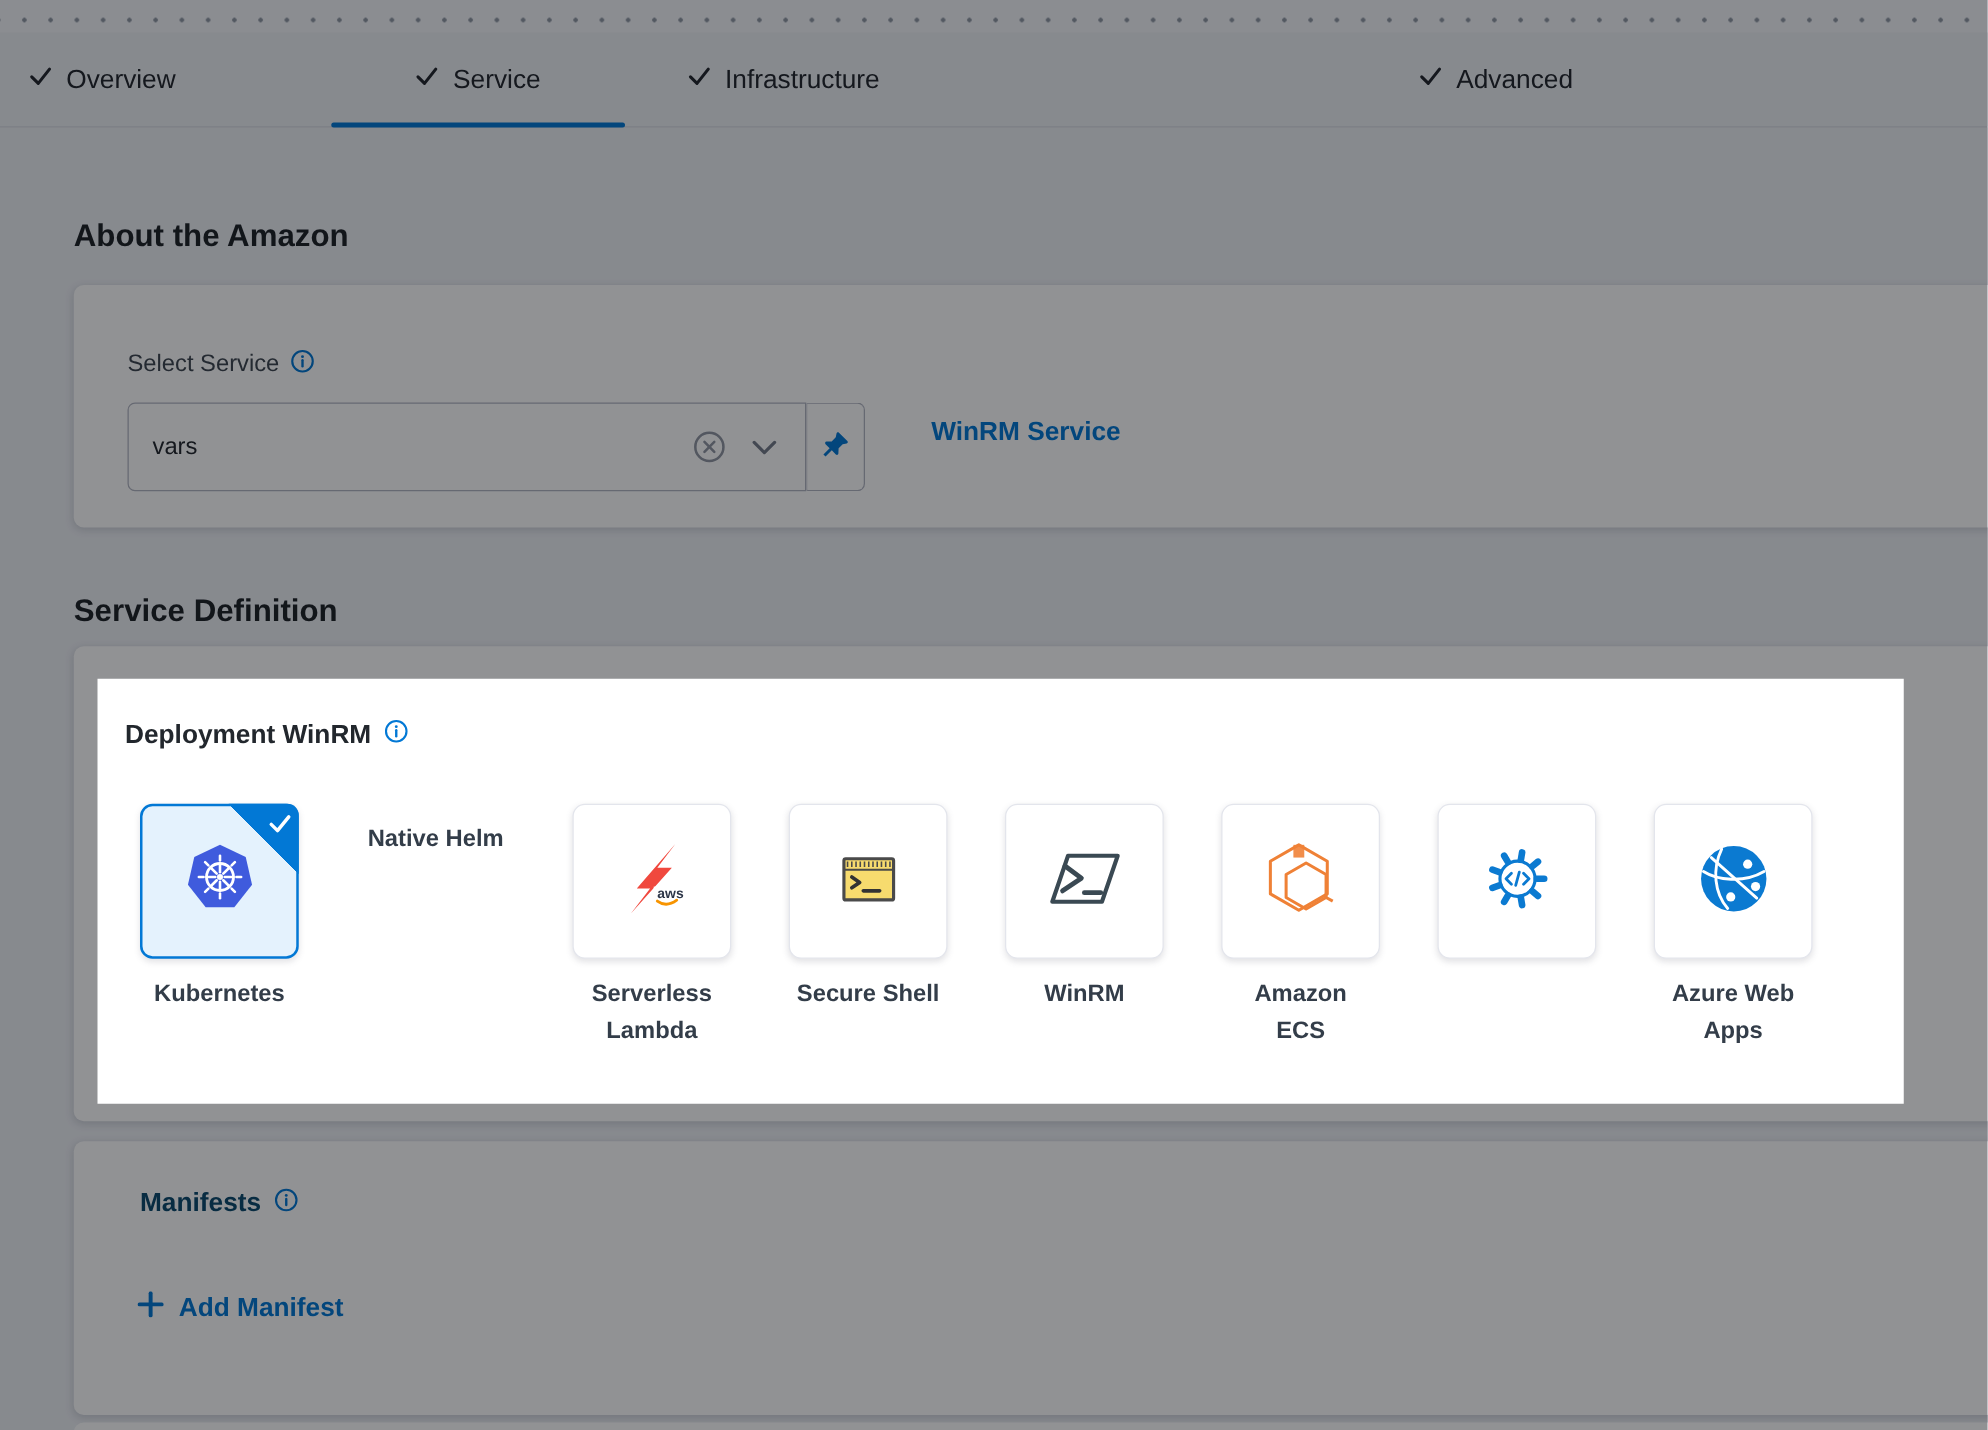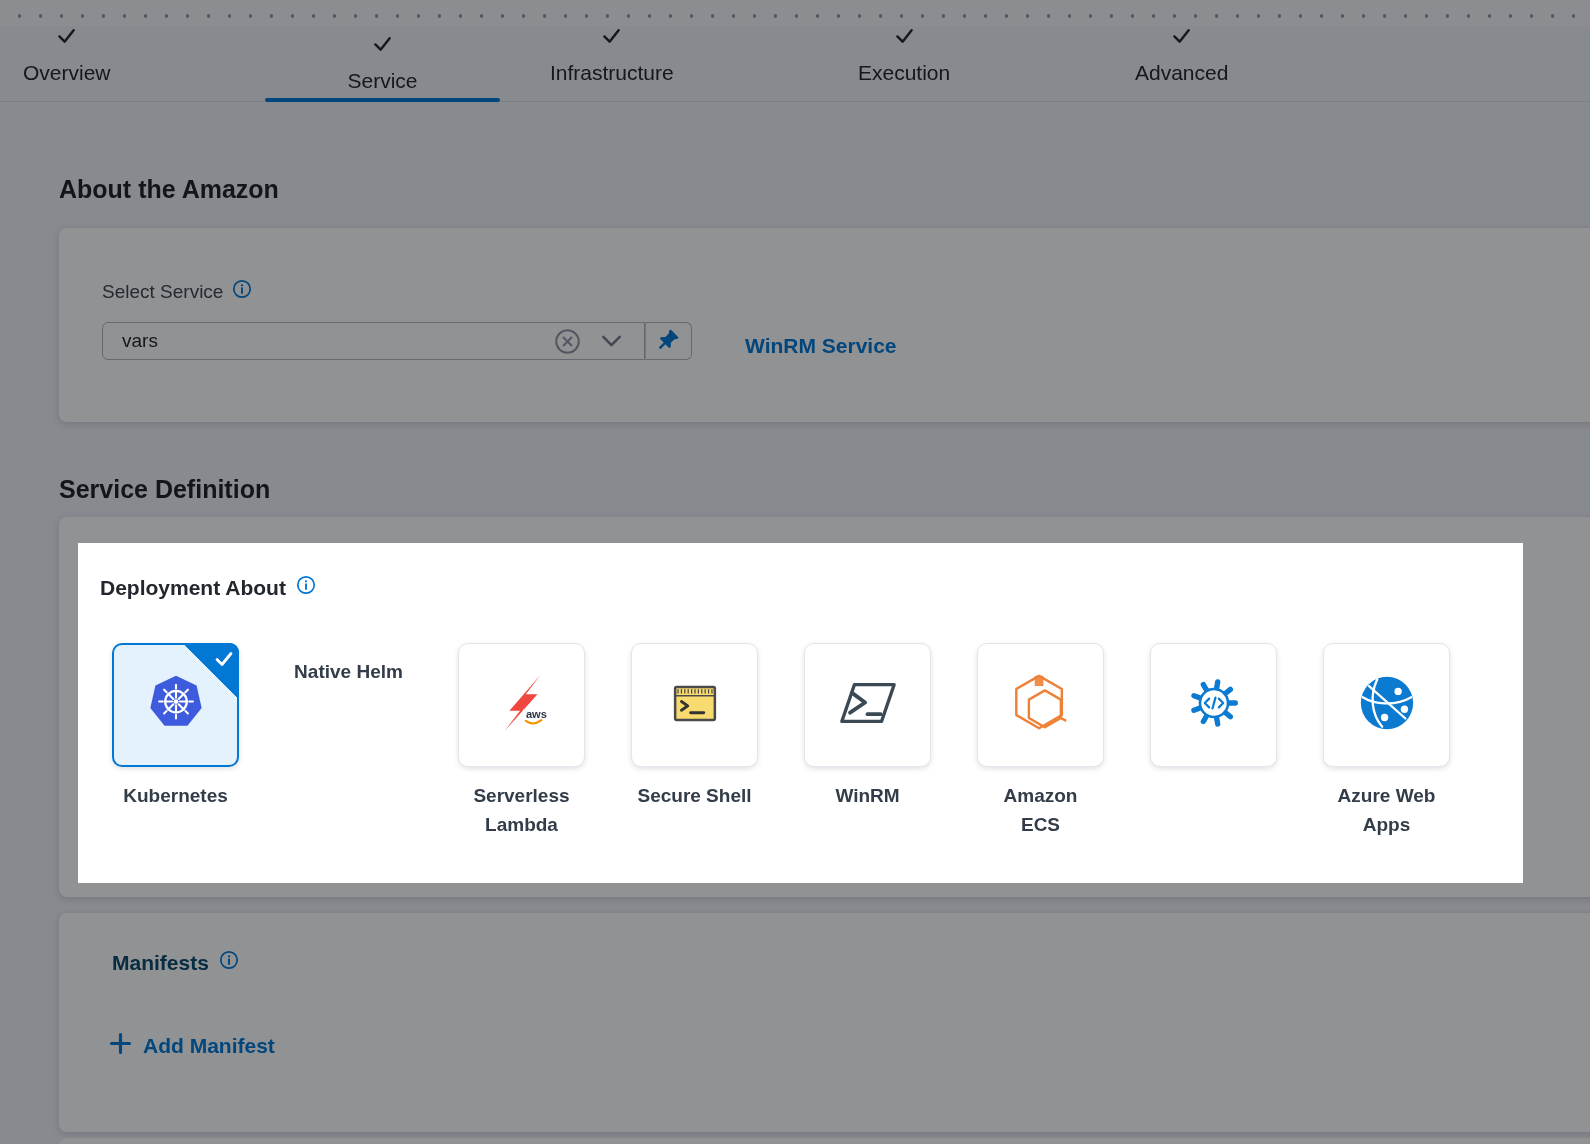--- a/index.html
+++ b/index.html
@@ -10,21 +10,21 @@
   }
   
   .dots-strip{
     position:absolute;left:0;top:0;width:100%;height:26px;background:#f4f6fa;
     background-image:radial-gradient(circle,#8f98a4 1.6px,transparent 1.9px);
     background-size:21px 18px;background-position:9px 7px;
   }
   
   .tabbar{position:absolute;top:26px;left:0;width:100%;height:75px;border-bottom:1px solid #d9dce3;background:transparent;}
   .tab{position:absolute;top:0;height:100%;display:flex;align-items:center;gap:11px;
-       font-size:21px;font-weight:500;color:#22272d;padding:0 40px;cursor:pointer;box-sizing:border-box;flex-direction:column;}
+       font-size:21px;font-weight:500;color:#22272d;padding:0 40px;cursor:pointer;box-sizing:border-box;}
   .tab svg{flex:0 0 auto;}
   .tab-overview{left:23px;padding-left:0;}
   .tab-service{left:265px;min-width:235px;justify-content:center;padding:0;}
   .tab-service::after{content:"";position:absolute;left:0;right:0;bottom:-1px;height:4px;background:#0278d5;border-radius:2px;}
   .tab-infrastructure{left:510px;}
   .tab-execution{left:818px;}
   .tab-advanced{left:1095px;}
   
   .h-section{position:absolute;left:59px;font-size:25px;font-weight:700;color:#1d2227;}
   #h-about{top:175px;}
@@ -32,21 +32,21 @@
   
   .card{position:absolute;left:59px;right:-30px;background:#fff;border-radius:8px;
         box-shadow:0 2px 7px rgba(45,55,75,0.18);}
   #card-about{top:228px;height:194px;}
   #card-sd{top:517px;height:380px;}
   #card-manifests{top:913px;height:219px;}
   #card-next{position:absolute;left:59px;right:-30px;top:1138px;height:10px;background:#fff;border-radius:8px 8px 0 0;}
   
   .field-label{position:absolute;left:102px;top:279px;display:flex;align-items:center;gap:9px;
                font-size:19px;font-weight:500;color:#3e4650;}
-  .input-group{position:absolute;left:102px;top:322px;height:38px;display:flex;}
+  .input-group{position:absolute;left:102px;top:322px;height:71px;display:flex;}
   .select-field{width:543px;box-sizing:border-box;border:1px solid #b3b6c3;border-radius:6px 0 0 6px;
                 background:#fff;display:flex;align-items:center;font-size:19px;color:#22272d;
                 padding:0 22px 0 19px;cursor:pointer;}
   .select-value{flex:1;}
   .select-field .clear{display:flex;margin-right:20px;cursor:pointer;}
   .select-field .chev{display:flex;cursor:pointer;}
   .pin-btn{width:47px;box-sizing:border-box;border:1px solid #b3b6c3;border-left:1px solid #c9ccd6;
            border-radius:0 6px 6px 0;background:#fff;display:flex;align-items:center;justify-content:center;cursor:pointer;}
   .edit-link{position:absolute;left:745px;top:334px;font-size:21px;font-weight:700;color:#0278d5;cursor:pointer;}
   
@@ -90,26 +90,20 @@
           <polyline points="2.5,11 8,16.5 17.5,4.5" fill="none" stroke="#22272d" stroke-width="2.6" stroke-linecap="round" stroke-linejoin="round"></polyline>
         </svg></span>
     <span>Service</span>
   </div>
   <div class="tab tab-infrastructure">
     <span><svg width="19" height="19" viewBox="0 0 20 20">
           <polyline points="2.5,11 8,16.5 17.5,4.5" fill="none" stroke="#22272d" stroke-width="2.6" stroke-linecap="round" stroke-linejoin="round"></polyline>
         </svg></span>
     <span>Infrastructure</span>
   </div>
-  <div class="tab tab-execution">
-    <span><svg width="19" height="19" viewBox="0 0 20 20">
-          <polyline points="2.5,11 8,16.5 17.5,4.5" fill="none" stroke="#22272d" stroke-width="2.6" stroke-linecap="round" stroke-linejoin="round"></polyline>
-        </svg></span>
-    <span>Execution</span>
-  </div>
   <div class="tab tab-advanced">
     <span><svg width="19" height="19" viewBox="0 0 20 20">
           <polyline points="2.5,11 8,16.5 17.5,4.5" fill="none" stroke="#22272d" stroke-width="2.6" stroke-linecap="round" stroke-linejoin="round"></polyline>
         </svg></span>
     <span>Advanced</span>
   </div>
 </div>
 
 <div id="h-about" class="h-section">About the Amazon</div>
 <div id="card-about" class="card"></div>
@@ -163,21 +157,21 @@
         <line x1="1.5" y1="10" x2="18.5" y2="10" stroke="#0278d5" stroke-width="3" stroke-linecap="round"></line>
       </svg></span>
   <span>Add Manifest</span>
 </div>
 <div id="card-next"></div>
 
 <div class="dim-overlay"></div>
 
 <div class="spotlight">
   <div class="dt-head">
-    <span>Deployment About</span>
+    <span>Deployment WinRM</span>
     <span><svg width="20" height="20" viewBox="0 0 20 20">
           <circle cx="10" cy="10" r="8.2" fill="none" stroke="#0278d5" stroke-width="1.7"></circle>
           <circle cx="10" cy="6.3" r="1.15" fill="#0278d5"></circle>
           <line x1="10" y1="9.2" x2="10" y2="14" stroke="#0278d5" stroke-width="1.9" stroke-linecap="round"></line>
         </svg></span>
   </div>
   <div class="cards-row">
 
     <div class="dcard-wrap">
       <div class="dcard selected">

